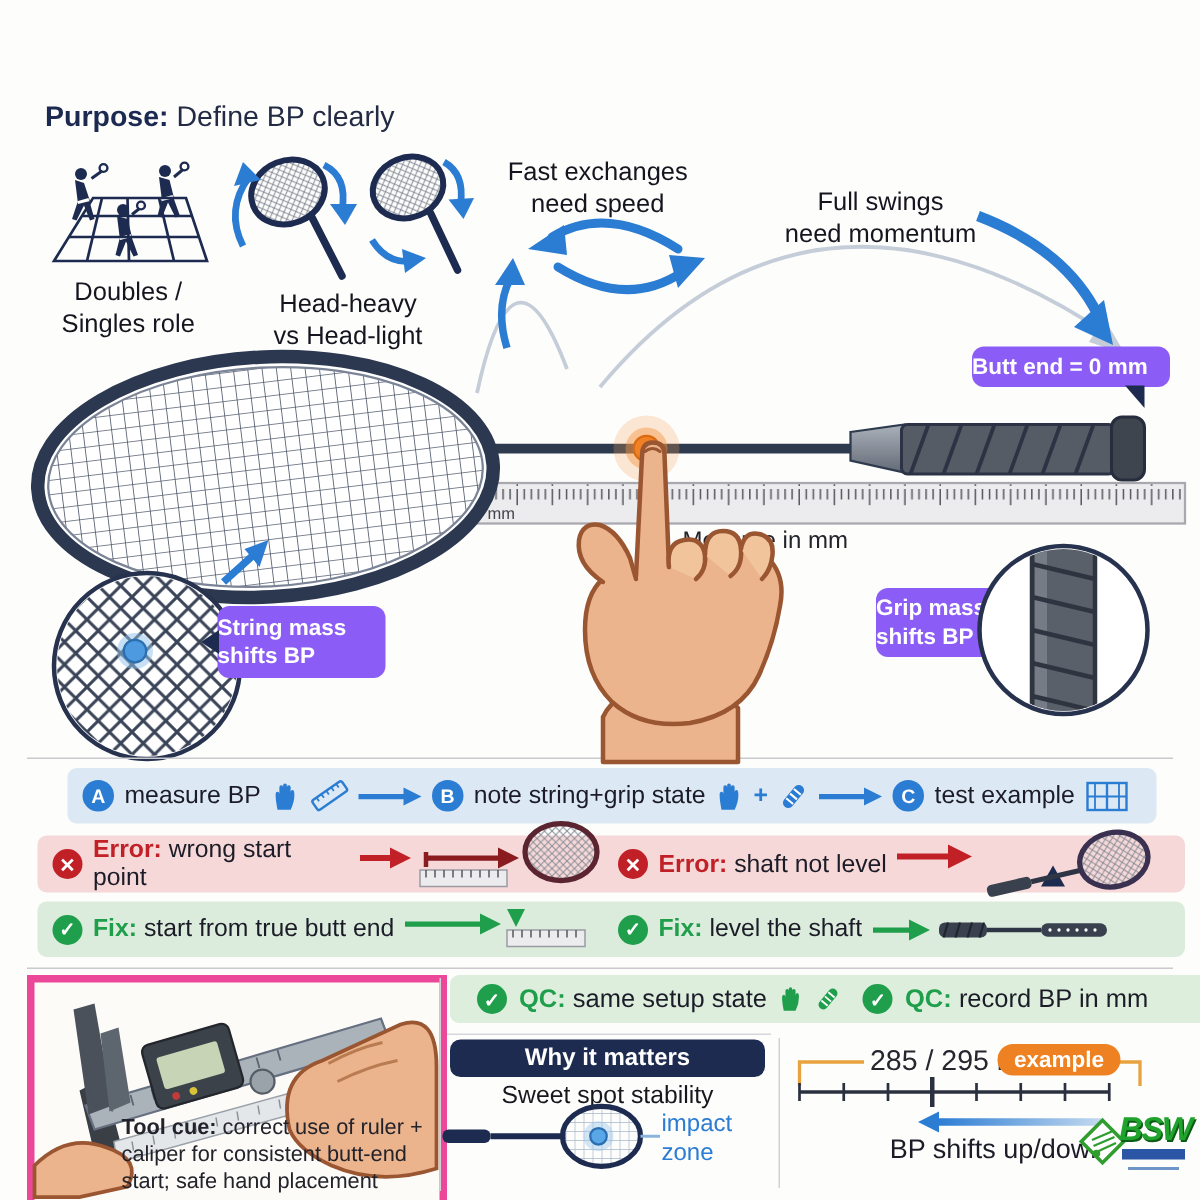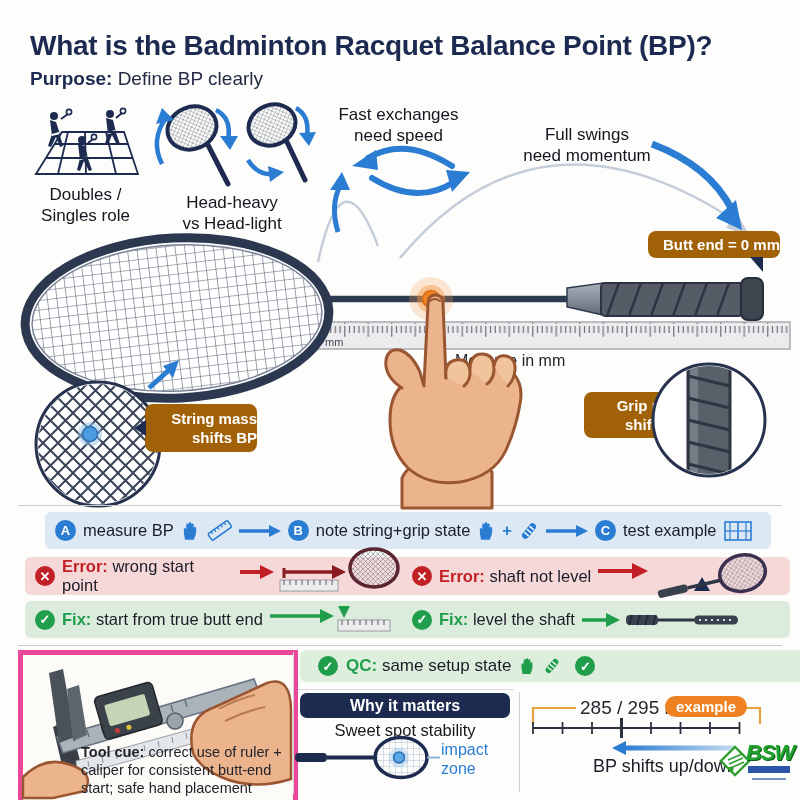--- a/index.html
+++ b/index.html
@@ -4,21 +4,21 @@
 <style>
   html,body{margin:0;padding:0;background:#ffffff;}
   #canvas{position:relative;width:800px;height:800px;background:#fdfdfc;overflow:hidden;
           font-family:"Liberation Sans",sans-serif;color:#1c1c28;}
   .abs{position:absolute;}
   svg{position:absolute;overflow:visible;}
   .title{font-size:28px;font-weight:800;color:#1c2950;letter-spacing:-.3px;}
   .purpose{font-size:19px;color:#232a44;}
   .purpose b{color:#1c2950;}
   .toplabel{font-size:17px;line-height:21px;text-align:center;color:#15151f;}
-  .navy-badge{background:#a16207;color:#fff;border-radius:8px;text-align:right;
+  .navy-badge{background:#8b5cf6;color:#fff;border-radius:8px;text-align:left;
               font-weight:700;font-size:15px;line-height:19px;display:flex;
               flex-direction:column;justify-content:center;}
   .badge-tail{position:absolute;width:0;height:0;}
   .bp-label{font-size:20px;color:#e2761b;}
   .bp-label b{font-weight:800;}
   .plain{font-size:16px;color:#23232c;}
   .steps-row{background:#dce9f4;border-radius:6px;display:flex;align-items:center;
              padding:0 10px;gap:7px;font-size:16.5px;}
   .letter-chip{width:21px;height:21px;border-radius:50%;background:#2b7cd3;color:#fff;
                font-weight:700;font-size:13px;display:flex;align-items:center;justify-content:center;flex:0 0 auto;}
@@ -42,21 +42,20 @@
   .impact{color:#2b7cd3;font-size:16px;line-height:19px;}
   .logo-text{font-style:italic;font-weight:800;font-size:22px;color:#1fa32c;
              text-shadow:1px 1px 0 #0b5c16;letter-spacing:-1px;}
   .tool-cue{font-size:14.5px;line-height:18px;color:#23232c;}
 </style>
 </head>
 <body>
 
 <div id="canvas">
 
-  <div class="abs title" style="left:30px;top:30px;width:745px;">What is the Badminton Racquet Balance Point (BP)?</div>
   <div class="abs purpose" style="left:30px;top:68px;width:420px;">
     <b>Purpose:</b><span> Define BP clearly</span>
   </div>
 
   <svg style="left:28px;top:106px;width:115px;height:76px" viewBox="0 0 115 76">
     <g stroke="#1e2b50" stroke-width="1.8" fill="none">
       <polygon points="8,68 34,26 96,26 110,68"></polygon>
       <line x1="18" y1="52" x2="104" y2="52"></line>
         <line x1="27" y1="38" x2="100" y2="38"></line>
       <line x1="57" y1="26" x2="58" y2="68"></line>
@@ -389,20 +388,21 @@
     <svg style="position:static;width:16px;height:18px" viewBox="0 0 14 16">
         <path d="M3,15 Q2,10 2,7 Q2,5.5 3,5.5 Q4,5.5 4,7 L4,3 Q4,2 5,2 Q6,2 6,3 L6,2 Q6,1 7,1 Q8,1 8,2 L8,3 Q8,2 9,2 Q10,2 10,3 L10,6 Q10,4.5 11,4.5 Q12,4.5 12,7 Q12,11 10,15 Z" fill="#1f9e4c"></path>
       </svg>
     <svg style="position:static;width:18px;height:18px" viewBox="0 0 20 20">
         <g transform="rotate(40 10 10)">
           <rect x="6.5" y="1" width="7" height="18" rx="3.5" fill="#1f9e4c"></rect>
           <path d="M7,6 H13 M7,10 H13 M7,14 H13" stroke="#ffffff" stroke-width="1.4"></path>
         </g>
       </svg>
     <div class="mark-chip mark-fix" style="margin-left:6px">✓</div>
+    <span><span class="pref-fix">QC:</span><span> record BP in mm</span></span>
   </div>
 
   <div class="vline" style="left:519px;top:692px;height:100px;"></div>
   <div class="hline" style="left:298px;top:689px;width:216px;border-color:#d7d7db;"></div>
 
   <div class="abs why-pill" style="left:300px;top:693px;width:210px;height:25px;">Why it matters</div>
   <div class="abs" style="left:300px;top:721px;width:210px;text-align:center;font-size:16.5px;color:#17181e;">Sweet spot stability</div>
   <svg style="left:293px;top:736px;width:148px;height:46px" viewBox="0 0 148 46">
     <defs>
       <pattern id="sgrid2" width="6" height="6" patternUnits="userSpaceOnUse">

